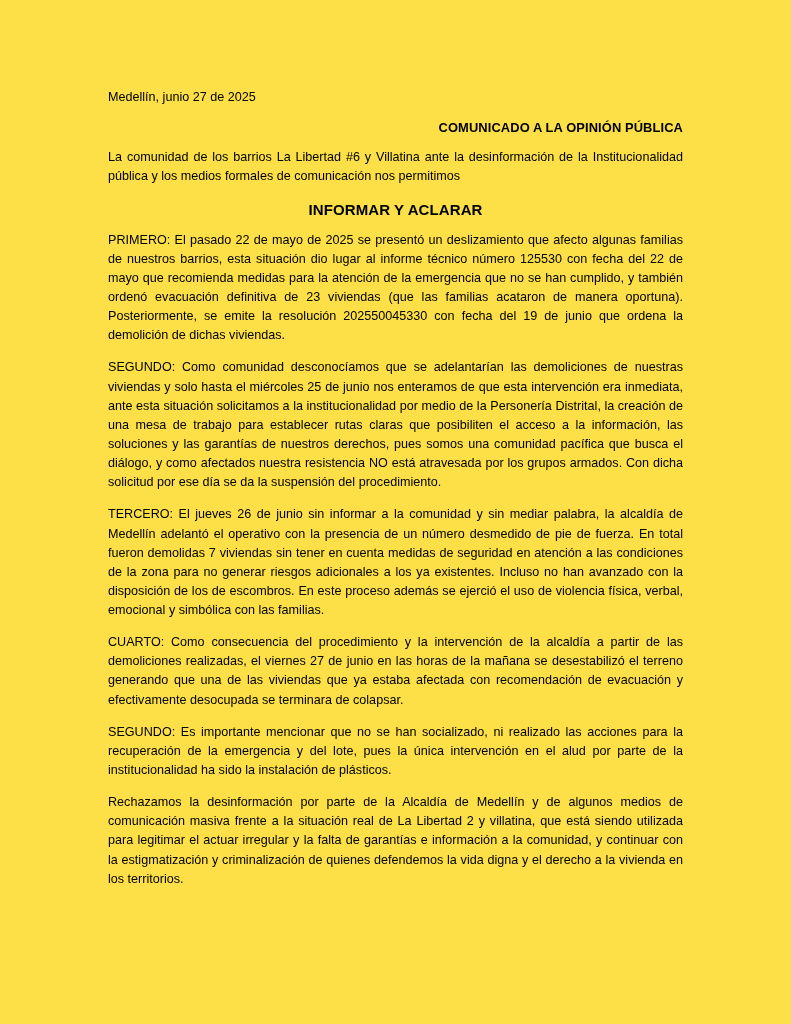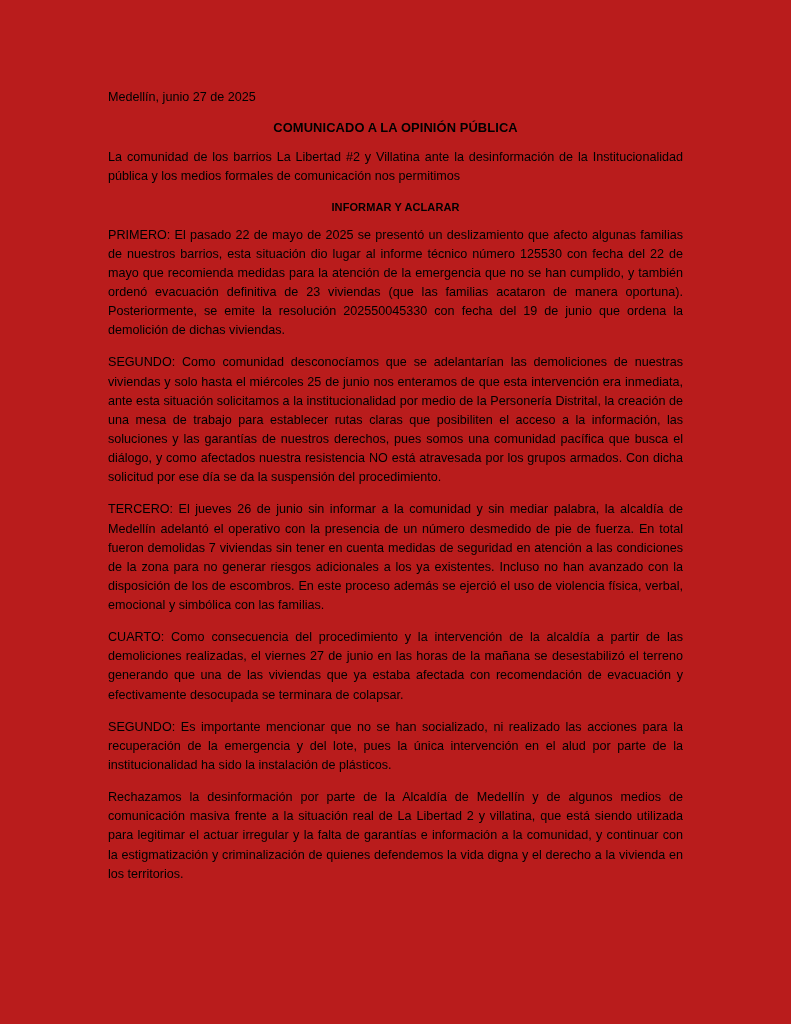--- a/index.html
+++ b/index.html
@@ -11,37 +11,37 @@
     width: 791px;
     height: 1024px;
     font-family: "Liberation Sans", sans-serif;
     color: #000000;
   }
   .page {
     width: 791px;
     height: 1024px;
     box-sizing: border-box;
     padding: 88px 108px 0 108px;
-    background: #b91c1c;
+    background: #fde047;
   }
   .doc-date {
     font-size: 12.6px;
     line-height: 1.45;
     margin: 0 0 14px 0;
     text-align: left;
   }
   .doc-heading {
     font-size: 12.9px;
     font-weight: bold;
-    text-align: center;
+    text-align: right;
     margin: 0 0 13px 0;
     letter-spacing: 0.1px;
   }
   .doc-subheading {
-    font-size: 11px;
+    font-size: 15px;
     font-weight: bold;
     text-align: center;
     margin: 14px 0 13px 0;
     letter-spacing: 0.1px;
   }
   .doc-para {
     font-size: 12.6px;
     line-height: 1.52;
     text-align: justify;
     text-justify: inter-word;
@@ -56,21 +56,21 @@
 </style>
 </head>
 <body>
 
 <div class="page">
 
   <p class="doc-date">Medellín, junio 27 de 2025</p>
 
   <h1 class="doc-heading">COMUNICADO A LA OPINIÓN PÚBLICA</h1>
 
-  <p class="doc-para">La comunidad de los barrios La Libertad #2 y Villatina ante la desinformación de la Institucionalidad pública y los medios formales de comunicación nos permitimos</p>
+  <p class="doc-para">La comunidad de los barrios La Libertad #6 y Villatina ante la desinformación de la Institucionalidad pública y los medios formales de comunicación nos permitimos</p>
 
   <h2 class="doc-subheading">INFORMAR Y ACLARAR</h2>
 
   <p class="doc-para"><span class="lead">PRIMERO:</span><span> El pasado 22 de mayo de 2025 se presentó un deslizamiento que afecto algunas familias de nuestros barrios, esta situación dio lugar al informe técnico número 125530 con fecha del 22 de mayo que recomienda medidas para la atención de la emergencia que no se han cumplido, y también ordenó evacuación definitiva de 23 viviendas (que las familias acataron de manera oportuna). Posteriormente, se emite la resolución 202550045330 con fecha del 19 de junio que ordena la demolición de dichas viviendas.</span></p>
 
   <p class="doc-para"><span class="lead">SEGUNDO:</span><span> Como comunidad desconocíamos que se adelantarían las demoliciones de nuestras viviendas y solo hasta el miércoles 25 de junio nos enteramos de que esta intervención era inmediata, ante esta situación solicitamos a la institucionalidad por medio de la Personería Distrital, la creación de una mesa de trabajo para establecer rutas claras que posibiliten el acceso a la información, las soluciones y las garantías de nuestros derechos, pues somos una comunidad pacífica que busca el diálogo, y como afectados nuestra resistencia NO está atravesada por los grupos armados. Con dicha solicitud por ese día se da la suspensión del procedimiento.</span></p>
 
   <p class="doc-para"><span class="lead">TERCERO:</span><span>  El jueves 26 de junio sin informar a la comunidad y sin mediar palabra, la alcaldía de Medellín adelantó el operativo con la presencia de un número desmedido de pie de fuerza. En total fueron demolidas 7 viviendas sin tener en cuenta medidas de seguridad en atención a las condiciones de la zona para no generar riesgos adicionales a los ya existentes. Incluso no han avanzado con la disposición de los de escombros. En este proceso además se ejerció el uso de violencia física, verbal, emocional y simbólica con las familias.</span></p>
 
   <p class="doc-para"><span class="lead">CUARTO:</span><span> Como consecuencia del procedimiento y la intervención de la alcaldía a partir de las demoliciones realizadas, el viernes 27 de junio en las horas de la mañana se desestabilizó el terreno generando que una de las viviendas que ya estaba afectada con recomendación de evacuación y efectivamente desocupada se terminara de colapsar.</span></p>

